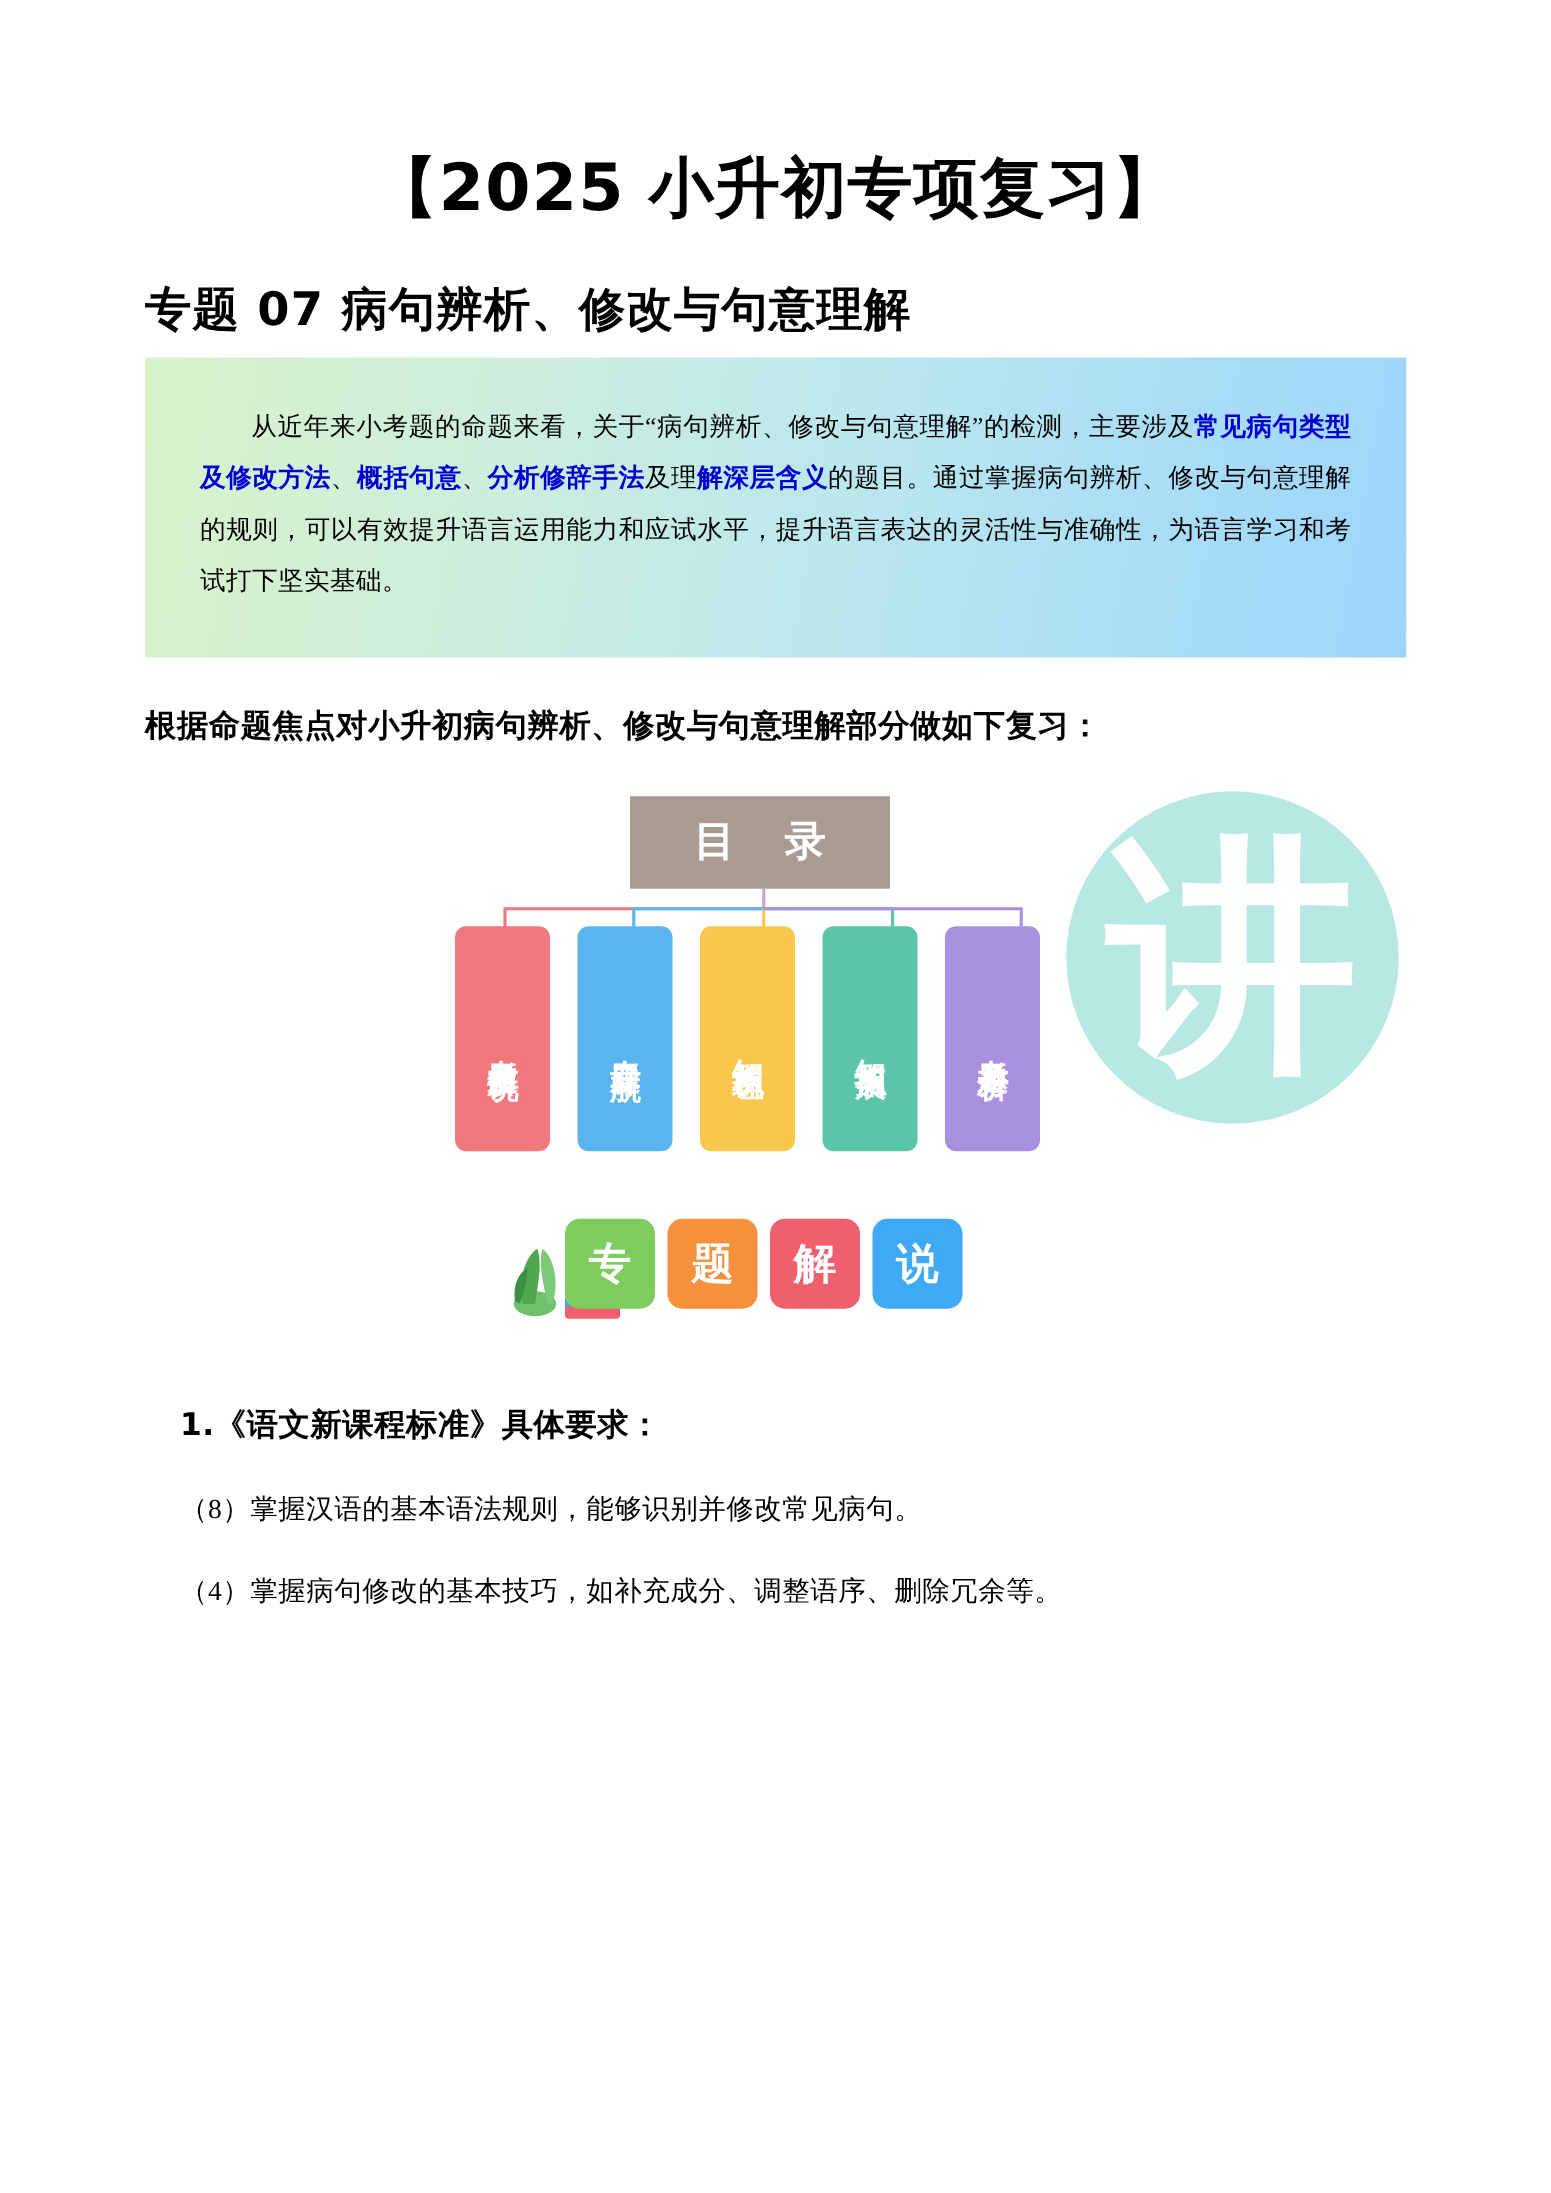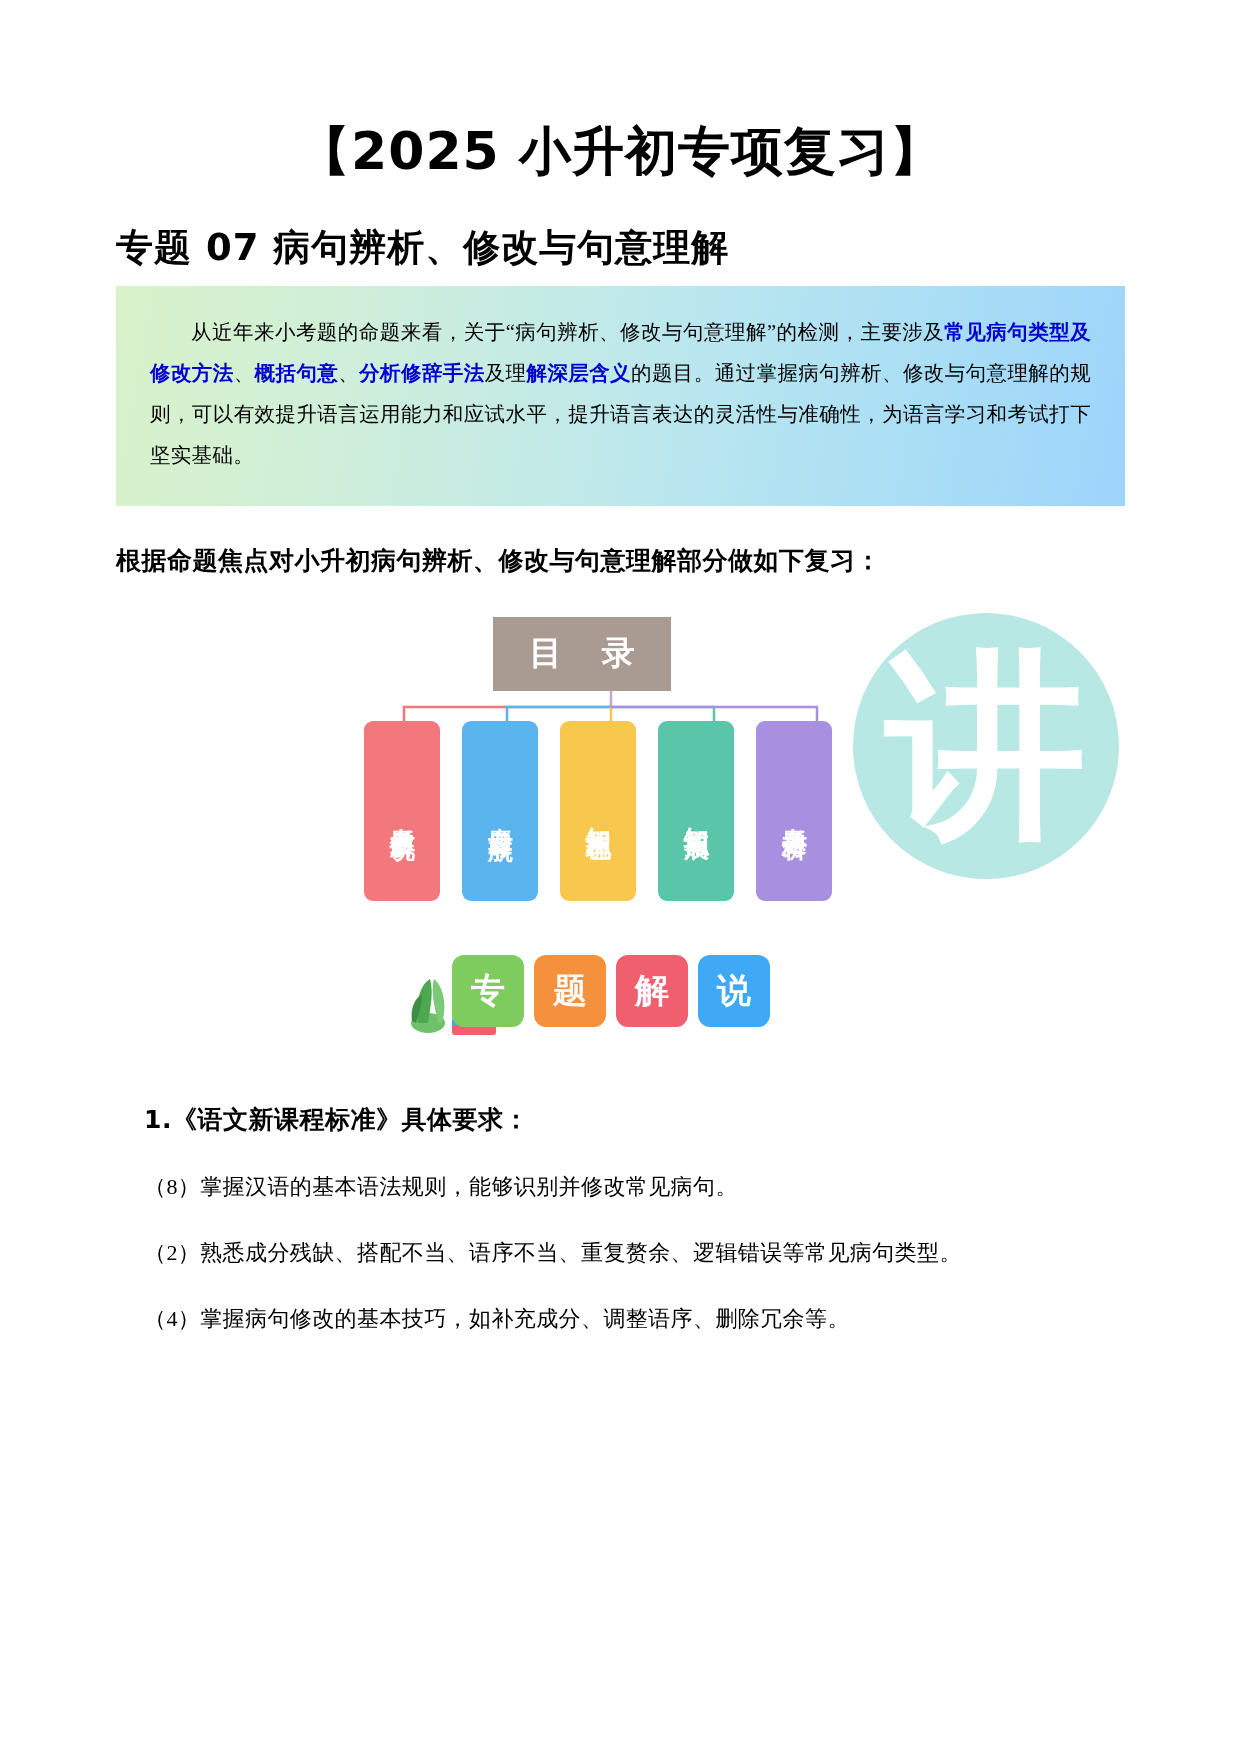--- a/index.html
+++ b/index.html
@@ -53,21 +53,21 @@
   .focus-box {
     margin-top: 14px;
     padding: 22px 30px 26px 30px;
     background: linear-gradient(100deg, #d9f2c9 0%, #cdeedd 28%, #b9e6ef 58%, #a8ddf6 82%, #9ed4fb 100%);
     font-size: 20.5px;
     line-height: 2.0;
     letter-spacing: 0.3px;
     text-align: justify;
   }
   .focus-box p {
-    margin: 4px;
+    margin: 14px;
     text-indent: 2em;
   }
   .hl-blue {
     color: #0000d0;
     font-weight: bold;
   }
   .hl-blue2 {
     color: #0000d0;
     font-weight: bold;
   }
@@ -107,23 +107,23 @@
     align-items: center;
     justify-content: center;
     color: #ffffff;
     font-family: "DejaVu Sans", sans-serif;
     font-weight: bold;
     font-size: 200px;
     line-height: 1;
   }
   .toc-head {
     position: absolute;
-    left: 377px;
+    left: 388px;
     top: 8px;
-    width: 178px;
+    width: 208px;
     height: 74px;
     background: #a99b92;
     color: #ffffff;
     font-family: "DejaVu Sans", sans-serif;
     font-weight: bold;
     font-size: 33px;
     letter-spacing: 14px;
     display: flex;
     align-items: center;
     justify-content: center;
@@ -284,16 +284,15 @@
       </div>
       <div class="banner-tile" style="background:#3fa9f5">
         <span>说</span>
       </div>
     </div>
   </div>
 
   <div class="sec-title">1.《语文新课程标准》具体要求：</div>
 
   <div class="item">（8）掌握汉语的基本语法规则，能够识别并修改常见病句。</div>
-  <div class="item">（2）熟悉成分残缺、搭配不当、语序不当、重复赘余、逻辑错误等常见病句类型。</div>
   <div class="item">（4）掌握病句修改的基本技巧，如补充成分、调整语序、删除冗余等。</div>
 
 </div>
 
 </body></html>

